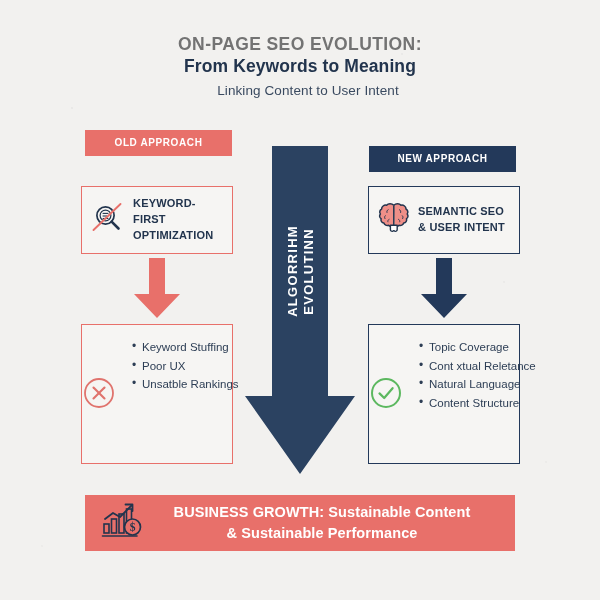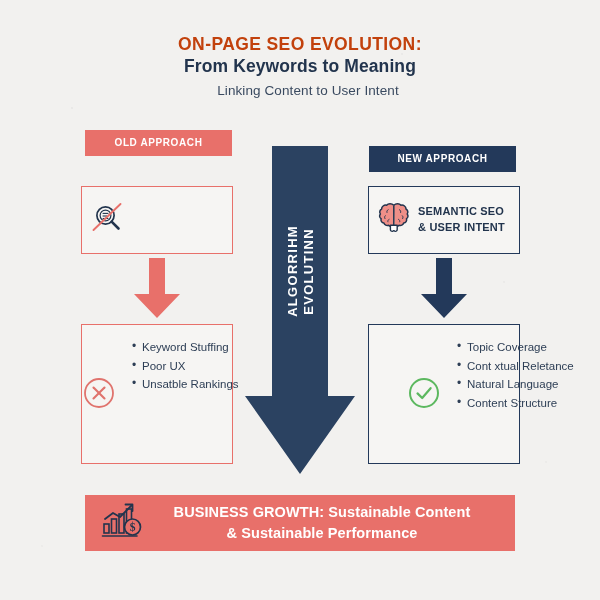--- a/index.html
+++ b/index.html
@@ -28,21 +28,21 @@
   }
   .canvas { position: absolute; inset: 0; z-index: 1; }
 
   
   .title-block {
     position: absolute; left: 0; right: 0; top: 33px;
     text-align: center;
   }
   .title-line1 {
     font-size: 17.5px; font-weight: bold; letter-spacing: .4px;
-    color: #c2410c; line-height: 1.28;
+    color: #737373; line-height: 1.28;
   }
   .title-line2 {
     font-size: 17.5px; font-weight: bold; letter-spacing: .1px;
     color: #22344d; line-height: 1.32;
   }
   .subtitle {
     font-size: 13.5px; color: #3a4a60; margin-top: 5px; letter-spacing: .1px; padding-left: 16px;
   }
 
   
@@ -69,21 +69,20 @@
     left: 368px; top: 186px; width: 152px; height: 68px;
     border: 1.6px solid #23395a;
   }
   .card-old-list {
     left: 81px; top: 324px; width: 152px; height: 140px;
     border: 1.6px solid #e8706a;
   }
   .card-new-list {
     left: 368px; top: 324px; width: 152px; height: 140px;
     border: 1.6px solid #23395a;
-    padding-left: 38px;
   }
 
   .card-top-inner {
     display: flex; align-items: center; height: 100%;
     padding: 0 6px 0 8px; gap: 7px;
   }
   .card-top-label {
     font-size: 11px; font-weight: bold; color: #22344d;
     line-height: 1.45; letter-spacing: .2px;
   }
@@ -161,20 +160,24 @@
       <span>
         <svg width="36" height="36" viewBox="0 0 36 36">
           <circle cx="15.5" cy="15.5" r="8.6" fill="none" stroke="#22344d" stroke-width="1.7"></circle>
           <circle cx="15.5" cy="15.5" r="5.4" fill="none" stroke="#22344d" stroke-width="1.2"></circle>
           <line x1="12.6" y1="13.4" x2="18.4" y2="13.4" stroke="#22344d" stroke-width="1.1"></line>
           <line x1="12.6" y1="16.0" x2="17.0" y2="16.0" stroke="#22344d" stroke-width="1.1"></line>
           <line x1="12.6" y1="18.5" x2="18.4" y2="18.5" stroke="#22344d" stroke-width="1.1"></line>
           <line x1="21.6" y1="21.6" x2="28.5" y2="28.5" stroke="#22344d" stroke-width="2.6" stroke-linecap="round"></line>
           <line x1="3.5" y1="30" x2="30.5" y2="4" stroke="#e8706a" stroke-width="1.9" stroke-linecap="round"></line>
         </svg>
+      </span>
+      <span class="card-top-label">
+        <span>KEYWORD-FIRST</span><br>
+        <span>OPTIMIZATION</span>
       </span>
     </div>
   </div>
 
   <div class="card card-new-top">
     <div class="card-top-inner">
       <span>
         <svg width="34" height="36" viewBox="0 0 34 36">
           <path d="M16.8 5.2c-2-2-5.6-2-7.2 0-2.6-.5-5 1.3-5 3.8-1.9 1-2.4 3.3-1.2 4.9-1.3 1.5-1 3.8.7 4.8-.6 2 .7 4.1 2.8 4.4.6 1.9 2.8 2.9 4.6 2.1 1.2 1.4 3.4 1.4 4.6 0" fill="#ef8f88" stroke="#22344d" stroke-width="1.5" stroke-linejoin="round"></path>
           <path d="M16.8 5.2c2-2 5.6-2 7.2 0 2.6-.5 5 1.3 5 3.8 1.9 1 2.4 3.3 1.2 4.9 1.3 1.5 1 3.8-.7 4.8.6 2-.7 4.1-2.8 4.4-.6 1.9-2.8 2.9-4.6 2.1-1.2 1.4-3.4 1.4-4.6 0" fill="#ef8f88" stroke="#22344d" stroke-width="1.5" stroke-linejoin="round"></path>

